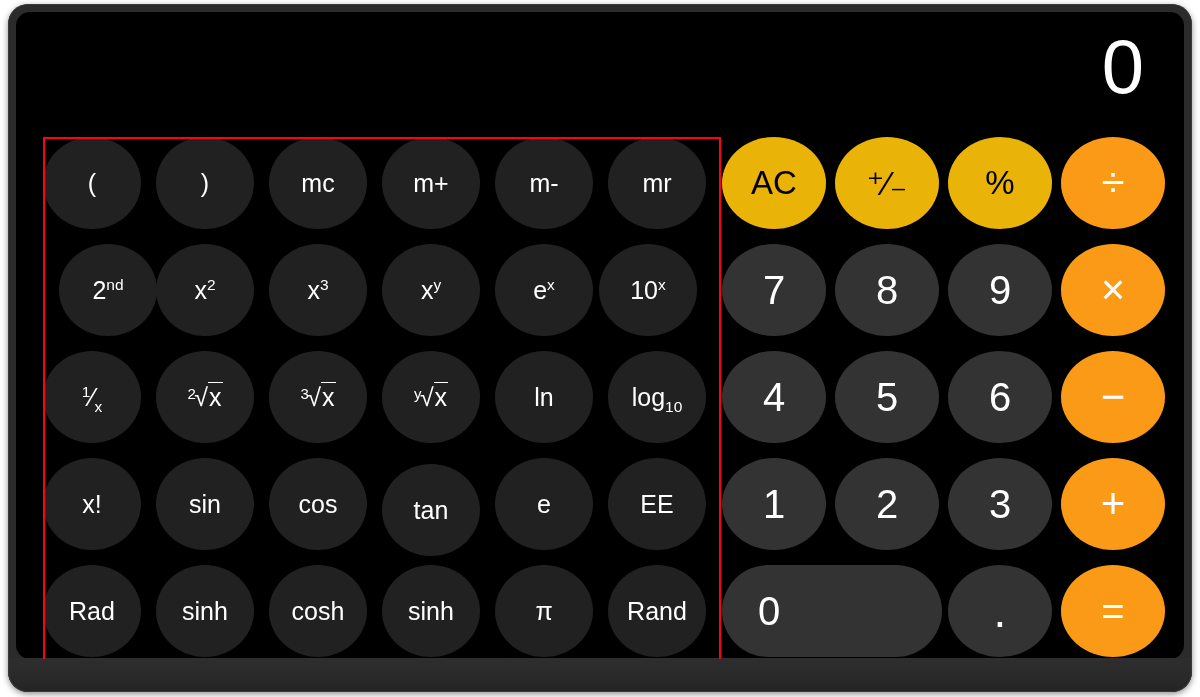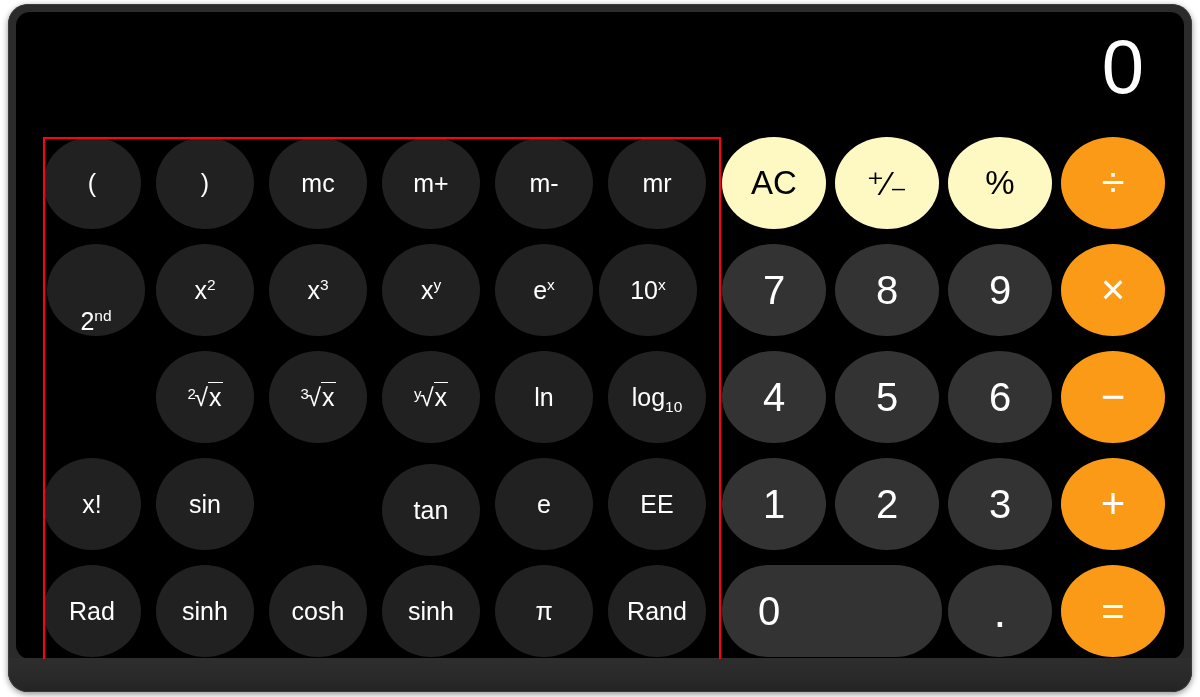--- a/index.html
+++ b/index.html
@@ -120,21 +120,21 @@
     width: 104px;
     height: 92px;
     background: #333333;
     font-size: 40px;
     font-weight: 300;
   }
   
   .key.func {
     width: 104px;
     height: 92px;
-    background: #fef9c3;
+    background: #eab308;
     color: #000000;
     font-size: 33px;
     font-weight: 400;
   }
   
   .key.op {
     width: 104px;
     height: 92px;
     background: #fa9a17;
     font-size: 42px;
@@ -221,39 +221,42 @@
       <div class="key sci" style="left:339px;top:3px;">
           <span>m+</span>
         </div>
       <div class="key sci" style="left:452px;top:3px;">
           <span>m-</span>
         </div>
       <div class="key sci" style="left:565px;top:3px;">
           <span>mr</span>
         </div>
 
-      <div class="key sci" style="left:4px;  top:110px;align-items:flex-end;">
+      <div class="key sci" style="left:16px;  top:110px;">
           <span>2<sup>nd</sup></span>
         </div>
       <div class="key sci" style="left:113px;top:110px;">
           <span>x<sup>2</sup></span>
         </div>
       <div class="key sci" style="left:226px;top:110px;">
           <span>x<sup>3</sup></span>
         </div>
       <div class="key sci" style="left:339px;top:110px;">
           <span>x<sup>y</sup></span>
         </div>
       <div class="key sci" style="left:452px;top:110px;">
           <span>e<sup>x</sup></span>
         </div>
       <div class="key sci" style="left:556px;top:110px;">
           <span>10<sup>x</sup></span>
         </div>
 
+      <div class="key sci" style="left:0px;  top:217px;">
+          <span class="frac"><sup>1</sup>⁄<sub>x</sub></span>
+        </div>
       <div class="key sci" style="left:113px;top:217px;">
           <span class="radical"><span class="idx">2</span>√<span class="rad">x</span></span>
         </div>
       <div class="key sci" style="left:226px;top:217px;">
           <span class="radical"><span class="idx">3</span>√<span class="rad">x</span></span>
         </div>
       <div class="key sci" style="left:339px;top:217px;">
           <span class="radical"><span class="idx">y</span>√<span class="rad">x</span></span>
         </div>
       <div class="key sci" style="left:452px;top:217px;align-items:center;">
@@ -262,20 +265,23 @@
       <div class="key sci" style="left:565px;top:217px;">
           <span>log<sub>10</sub></span>
         </div>
 
       <div class="key sci" style="left:0px;  top:324px;">
           <span>x!</span>
         </div>
       <div class="key sci" style="left:113px;top:324px;">
           <span>sin</span>
         </div>
+      <div class="key sci" style="left:226px;top:324px;">
+          <span>cos</span>
+        </div>
       <div class="key sci" style="left:339px;top:330px;">
           <span>tan</span>
         </div>
       <div class="key sci" style="left:452px;top:324px;">
           <span>e</span>
         </div>
       <div class="key sci" style="left:565px;top:324px;">
           <span>EE</span>
         </div>
 

